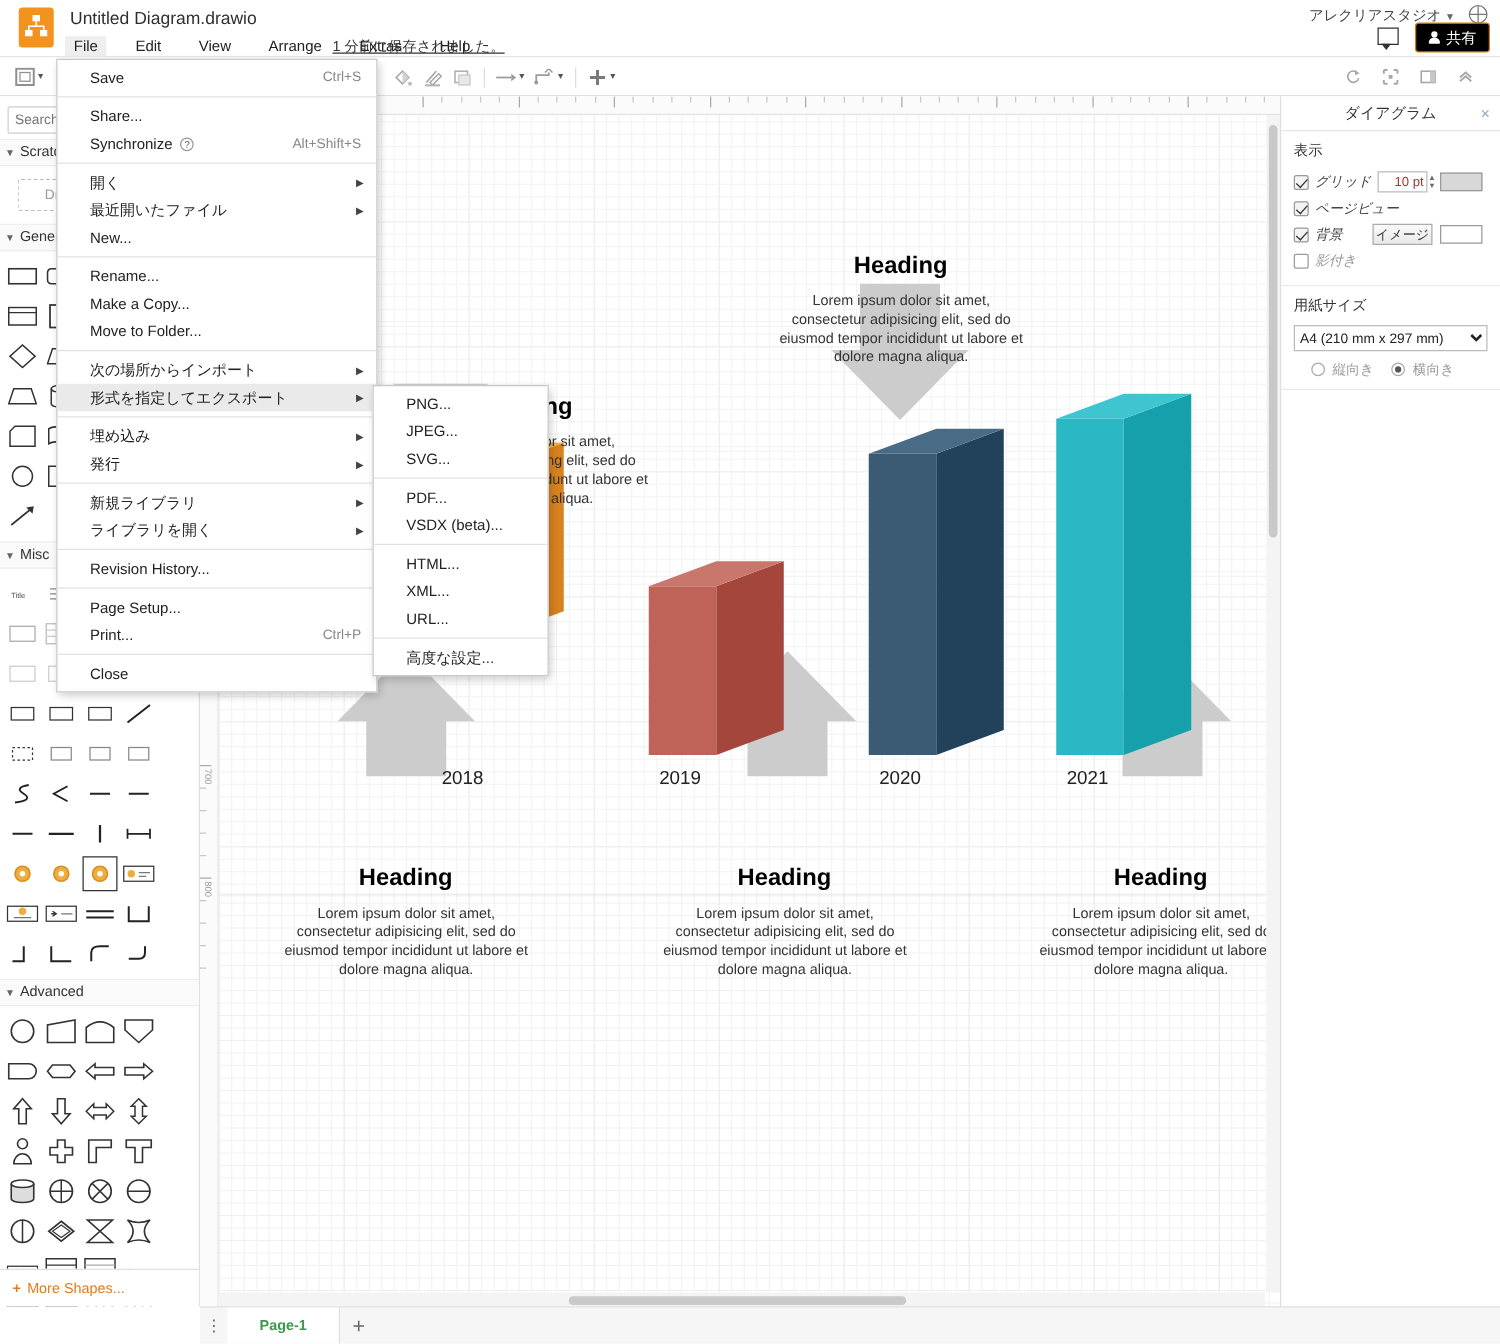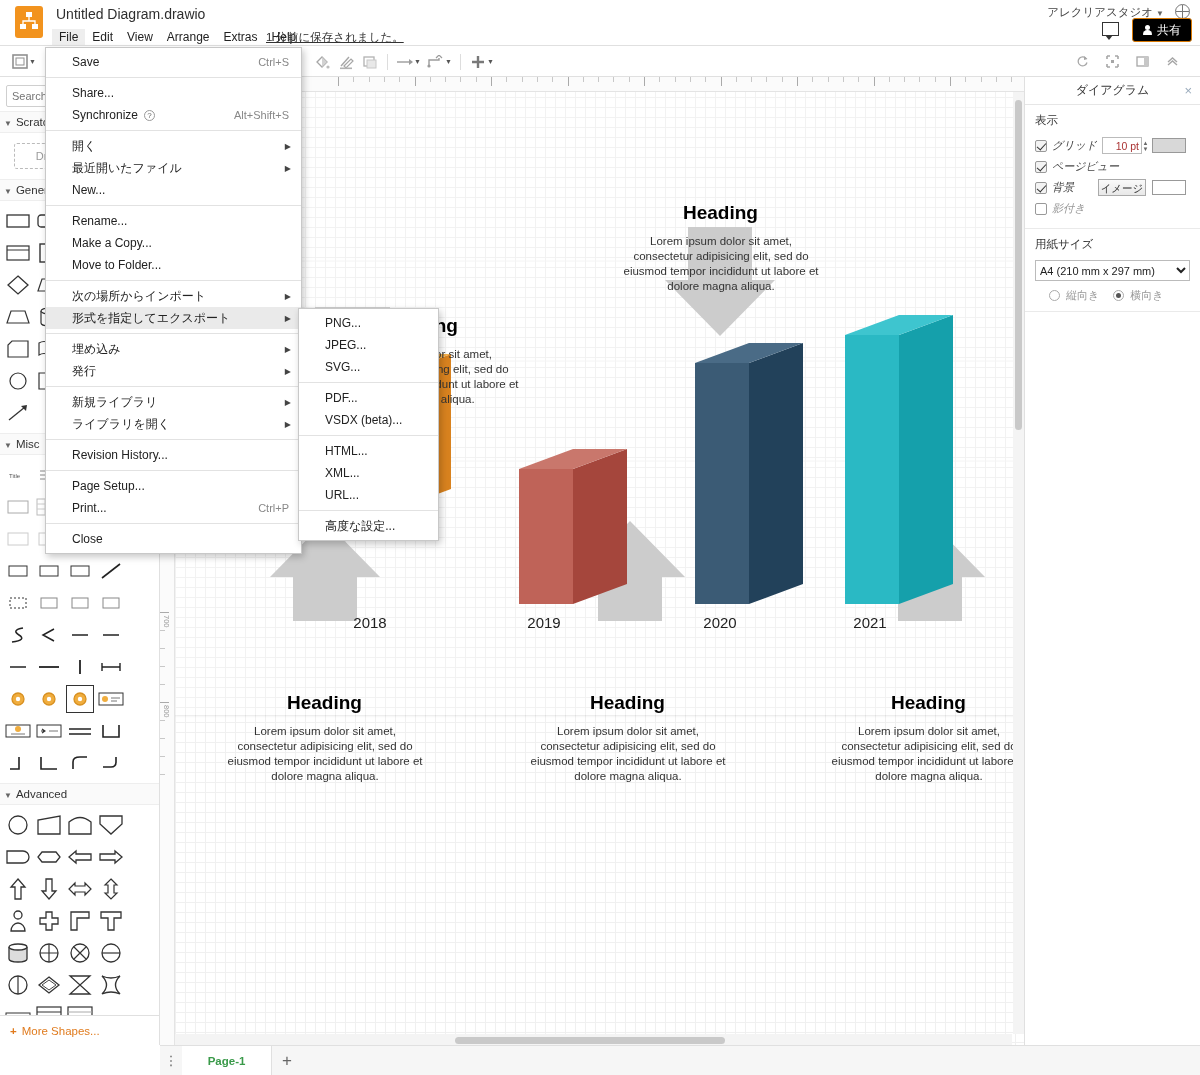--- a/index.html
+++ b/index.html
@@ -23,21 +23,21 @@
     position: absolute; left: 15px; top: 6px; width: 28px; height: 32px;
     background: #f2931e; border-radius: 3px;
   }
   .logo svg { display: block; margin: 5px auto 0; }
   .doc-title {
     position: absolute; left: 56px; top: 6px;
     font-size: 14px; color: #2f2f2f; white-space: nowrap;
   }
   .menubar {
     position: absolute; left: 52px; top: 28px; height: 18px;
-    display: flex; align-items: center; gap: 0px;
+    display: flex; align-items: center; gap: 16px;
   }
   .menubar .mi {
     font-size: 12px; color: #222; padding: 1px 7px; cursor: default;
     white-space: nowrap;
   }
   .menubar .mi.active { background: #eee; }
   .saved-note {
     position: absolute; left: 266px; top: 30px;
     font-size: 11.5px; color: #333; text-decoration: underline;
     white-space: nowrap; cursor: pointer;

